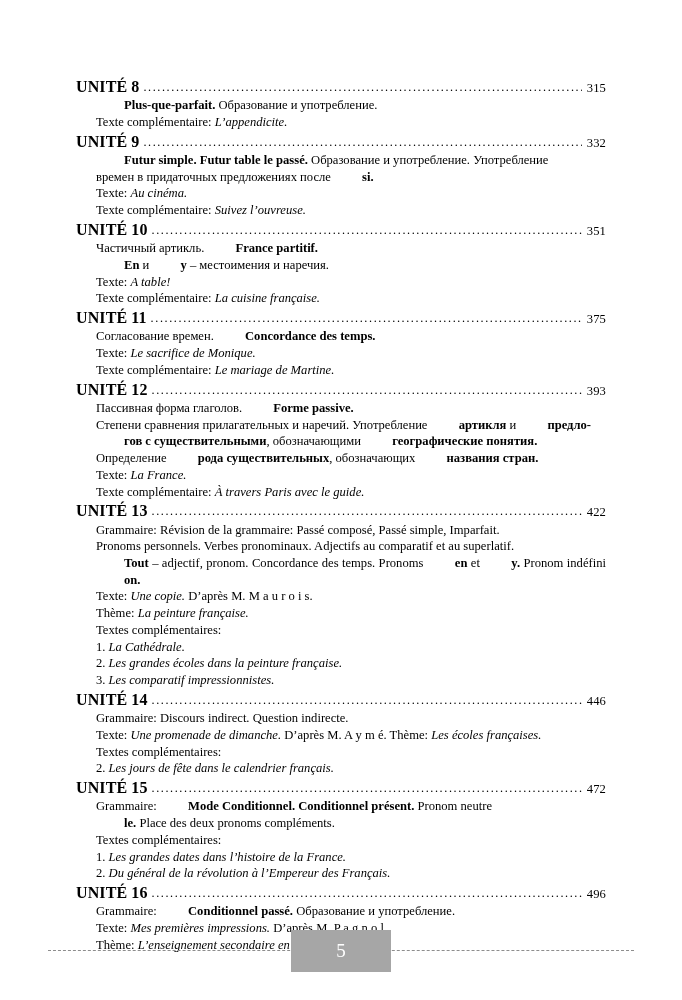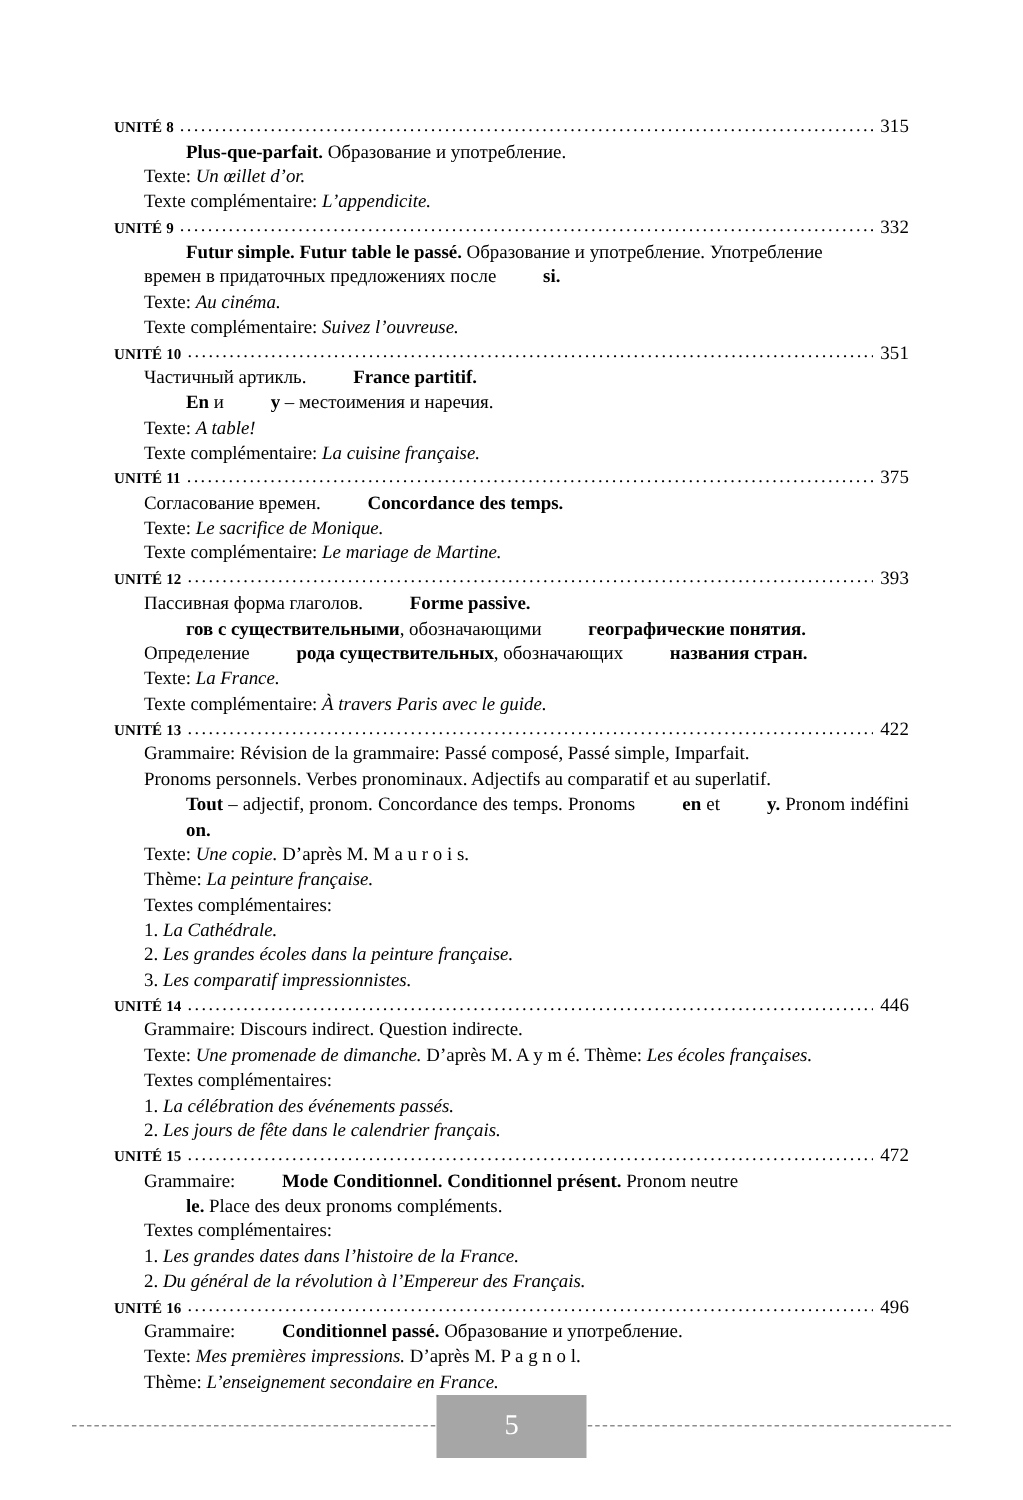--- a/index.html
+++ b/index.html
@@ -33,21 +33,21 @@
   .unit-head {
     display: flex;
     align-items: baseline;
     font-weight: bold;
     white-space: nowrap;
     letter-spacing: 0.1px;
   }
   .unit-head .unit-title {
     font-weight: bold;
     padding-right: 4px;
-    font-size: 10px;
+    font-size: 16px;
   }
   .unit-head .dots {
     flex: 1 1 auto;
     overflow: hidden;
     white-space: nowrap;
     font-weight: normal;
     letter-spacing: 1.6px;
     font-size: 12.2px;
     position: relative;
     top: -1px;
@@ -102,21 +102,20 @@
 <div class="page">
   <div class="toc" id="toc-root">
       <div class="unit-block">
         <div class="unit-head">
           <span class="unit-title">UNITÉ 8</span>
           <span class="dots">........................................................................................................................................................................................................</span>
           <span class="page-num">315</span>
         </div>
         <div class="lines">
           <div class="line"><span class="b">Plus-que-parfait.</span><span> Образование и употребление.</span></div>
-          <div class="line"><span>Texte: </span><span class="i">Un œillet d’or.</span></div>
           <div class="line"><span>Texte complémentaire: </span><span class="i">L’appendicite.</span></div>
         </div>
       </div>
       <div class="unit-block">
         <div class="unit-head">
           <span class="unit-title">UNITÉ 9</span>
           <span class="dots">........................................................................................................................................................................................................</span>
           <span class="page-num">332</span>
         </div>
         <div class="lines">
@@ -152,20 +151,21 @@
         </div>
       </div>
       <div class="unit-block">
         <div class="unit-head">
           <span class="unit-title">UNITÉ 12</span>
           <span class="dots">........................................................................................................................................................................................................</span>
           <span class="page-num">393</span>
         </div>
         <div class="lines">
           <div class="line"><span>Пассивная форма глаголов. </span><span class="b">Forme passive.</span></div>
+          <div class="line"><span>Степени сравнения прилагательных и наречий. Употребление </span><span class="b">артикля</span><span> и </span><span class="b">предло-</span></div>
           <div class="line"><span class="b">гов с существительными</span><span>, обозначающими </span><span class="b">географические понятия.</span></div>
           <div class="line"><span>Определение </span><span class="b">рода существительных</span><span>, обозначающих </span><span class="b">названия стран.</span></div>
           <div class="line"><span>Texte: </span><span class="i">La France.</span></div>
           <div class="line"><span>Texte complémentaire: </span><span class="i">À travers Paris avec le guide.</span></div>
         </div>
       </div>
       <div class="unit-block">
         <div class="unit-head">
           <span class="unit-title">UNITÉ 13</span>
           <span class="dots">........................................................................................................................................................................................................</span>
@@ -186,21 +186,20 @@
       <div class="unit-block">
         <div class="unit-head">
           <span class="unit-title">UNITÉ 14</span>
           <span class="dots">........................................................................................................................................................................................................</span>
           <span class="page-num">446</span>
         </div>
         <div class="lines">
           <div class="line"><span>Grammaire: Discours indirect. Question indirecte.</span></div>
           <div class="line"><span>Texte: </span><span class="i">Une promenade de dimanche.</span><span> D’après M. A y m é. Thème: </span><span class="i">Les écoles françaises.</span></div>
           <div class="line"><span>Textes complémentaires:</span></div>
-          <div class="line"><span>1. </span><span class="i">La célébration des événements passés.</span></div>
           <div class="line"><span>2. </span><span class="i">Les jours de fête dans le calendrier français.</span></div>
         </div>
       </div>
       <div class="unit-block">
         <div class="unit-head">
           <span class="unit-title">UNITÉ 15</span>
           <span class="dots">........................................................................................................................................................................................................</span>
           <span class="page-num">472</span>
         </div>
         <div class="lines">

